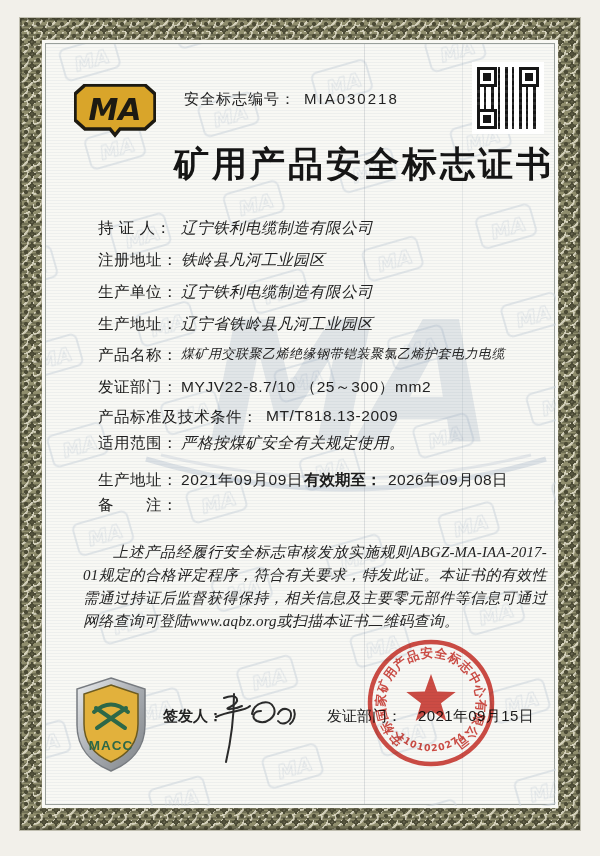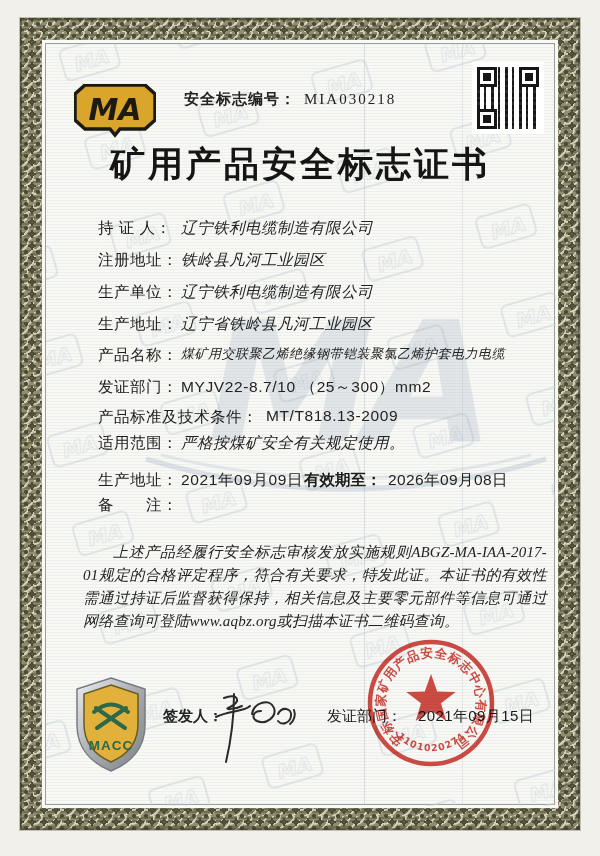--- a/index.html
+++ b/index.html
@@ -29,35 +29,35 @@
 
   .wm-big { position:absolute; left:85px; top:255px; width:430px; height:280px; pointer-events:none; }
   .wm-big .letters { font-family:"DejaVu Sans", sans-serif; font-weight:bold; font-style:italic;
     font-size:168px; letter-spacing:-10px; color:rgba(136,156,182,.20); text-align:center; line-height:1; }
 
   .crease { position:absolute; top:0; bottom:0; width:1px; background:rgba(110,122,136,.20); }
 
   
   .ma-badge { position:absolute; left:28px; top:40px; }
   .serial-line { position:absolute; left:138px; top:46px; font-size:15px; color:#222; letter-spacing:1px; }
-  .serial-line .lab { font-weight:bold; }
-  .serial-line .val { font-family:Liberation Serif, serif; letter-spacing:2px; margin-left:8px;text-align:right; }
+  .serial-line .lab { font-weight:normal; }
+  .serial-line .val { font-family:Liberation Sans, sans-serif; letter-spacing:2px; margin-left:8px;text-align:right; }
 
   .qr { position:absolute; left:426px; top:18px; width:72px; height:72px; background:#fff; padding:5px; }
   .qr-noise { position:absolute; inset:5px;
     background-image:
       repeating-linear-gradient(0deg, #161616 0 3px, transparent 3px 6px, #161616 6px 8px, transparent 8px 12px),
       repeating-linear-gradient(90deg, #161616 0 3px, #fff 3px 7px, #161616 7px 9px, #fff 9px 14px);
     background-blend-mode:screen; }
   .qr .f { position:absolute; width:20px; height:20px; background:#161616; }
   .qr .f i { position:absolute; inset:3px; background:#fff; }
   .qr .f i b { position:absolute; inset:3px; background:#161616; display:block; }
   .qr .f1 { left:5px; top:5px; } .qr .f2 { right:5px; top:5px; } .qr .f3 { left:5px; bottom:5px; }
 
-  .title { position:absolute; left:0; right:0; top:97px; text-align:center;
+  .title { position:absolute; left:0; right:0; top:97px; text-align:right;
     font-family:"Liberation Serif", serif; font-weight:bold; font-size:35px; letter-spacing:3px; color:#151515; }
 
   
   .row { position:absolute; left:0; width:100%; font-size:15.5px; white-space:nowrap; }
   .row .lab { position:absolute; left:52px; font-weight:normal; color:#1c1c1c; letter-spacing:.5px; }
   .row .val { position:absolute; left:135px; font-family:"Liberation Serif", serif; font-style:italic; color:#222; letter-spacing:.5px; }
   .row .val.ascii { font-style:normal; font-family:"Liberation Sans", sans-serif; letter-spacing:.6px; }
   .row .lab2 { position:absolute; left:258px; font-weight:bold; color:#1c1c1c; }
   .row .val2 { position:absolute; left:342px; color:#222; letter-spacing:.4px; }
   .row .valwide { left:220px; }

